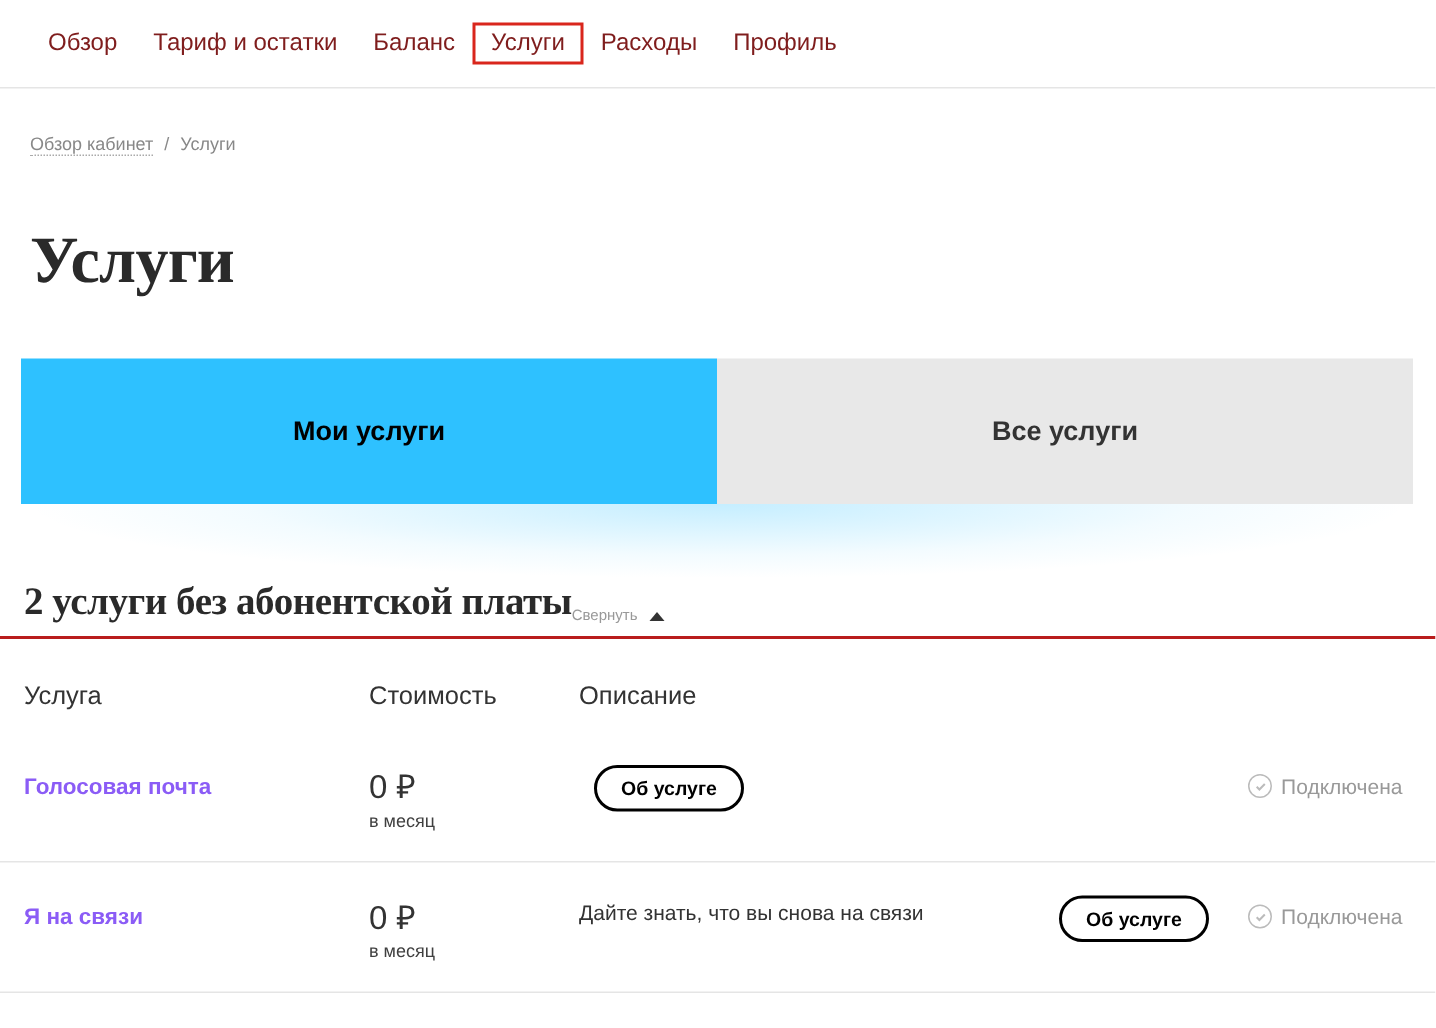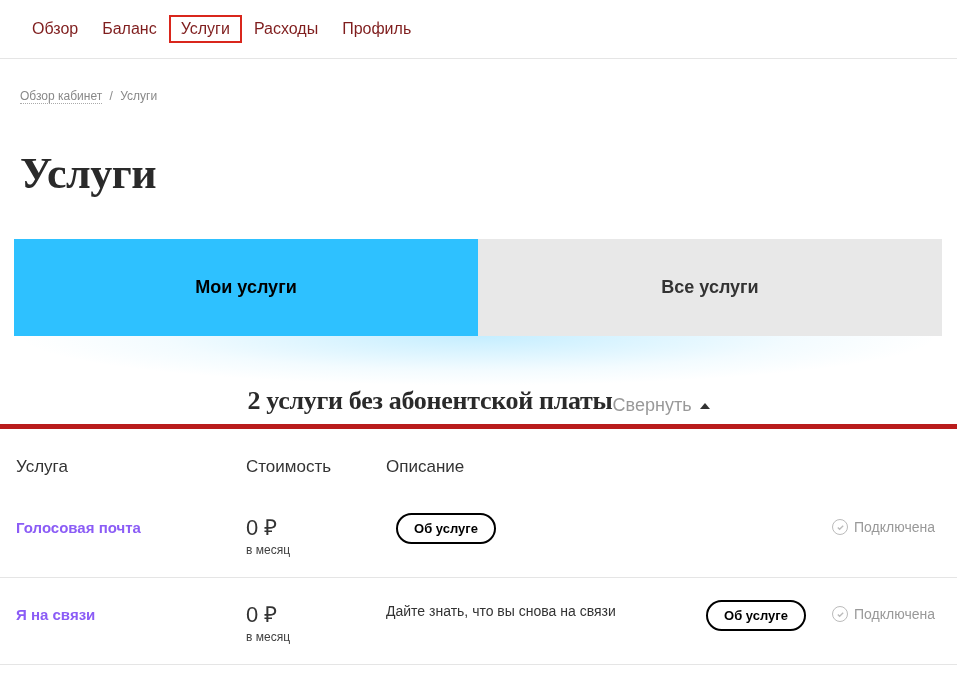--- a/index.html
+++ b/index.html
@@ -72,39 +72,39 @@
       background: #2ec1ff;
       color: #000;
     }
     .glow {
       height: 50px;
       margin: 0 14px;
       background: radial-gradient(ellipse at 50% 0%, rgba(46,193,255,0.28) 0%, rgba(46,193,255,0.06) 48%, rgba(46,193,255,0) 70%);
     }
     .section-header {
       display: flex;
-      justify-content: center;
+      justify-content: flex-start;
       align-items: flex-end;
       padding: 0 16px 8px;
-      border-bottom: 5px solid #b91c1c;
+      border-bottom: 2px solid #b91c1c;
       margin: 0 0 0 0;
     }
     .section-title {
       font-size: 26px;
       font-weight: 900;
       font-family: Georgia, 'Times New Roman', serif;
       color: #2a2a2a;
       letter-spacing: -0.3px;
     }
     .collapse-control {
       display: flex;
       align-items: center;
       gap: 6px;
       color: #999;
-      font-size: 18px;
+      font-size: 10px;
       cursor: pointer;
     }
     .chevron-up {
       width: 0;
       height: 0;
       border-left: 5px solid transparent;
       border-right: 5px solid transparent;
       border-bottom: 6px solid #333;
       margin-left: 2px;
     }
@@ -194,20 +194,21 @@
     .check-icon svg {
       width: 9px;
       height: 9px;
     }
   </style>
 </head>
 <body>
 
 <nav class="top-nav">
   <div class="nav-item">Обзор</div>
+  <div class="nav-item">Тариф и остатки</div>
   <div class="nav-item">Баланс</div>
   <div class="nav-item highlighted">Услуги</div>
   <div class="nav-item">Расходы</div>
   <div class="nav-item">Профиль</div>
 </nav>
 
 <div class="breadcrumb">
   <a class="breadcrumb-link">Обзор кабинет</a>
   <span class="breadcrumb-sep">/</span>
   <span class="breadcrumb-current">Услуги</span>

